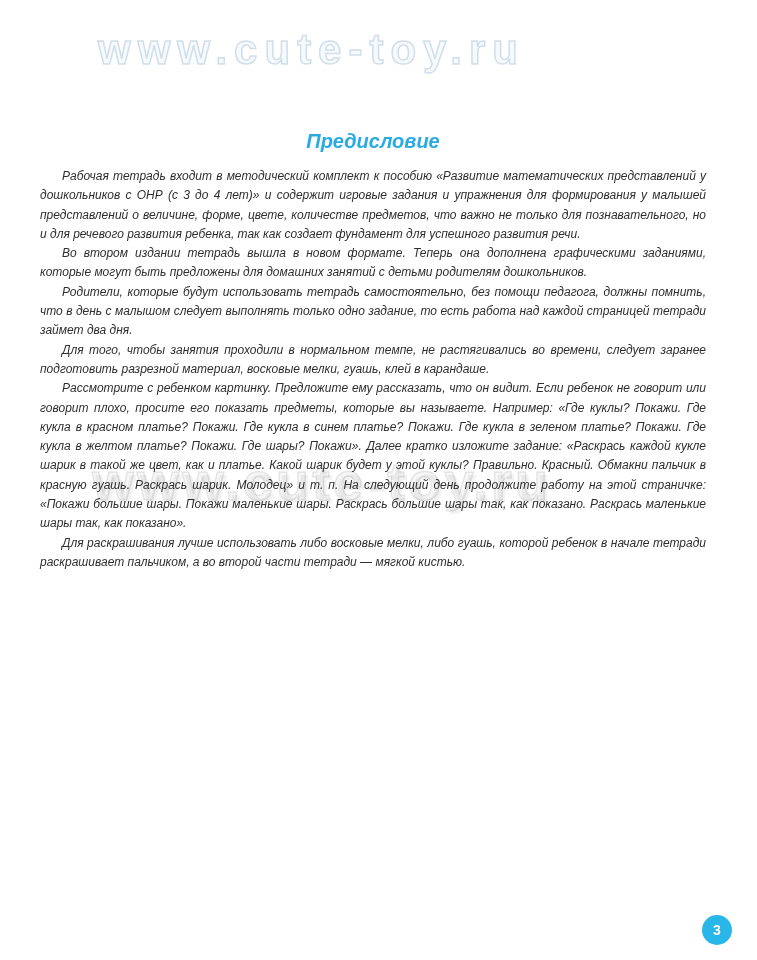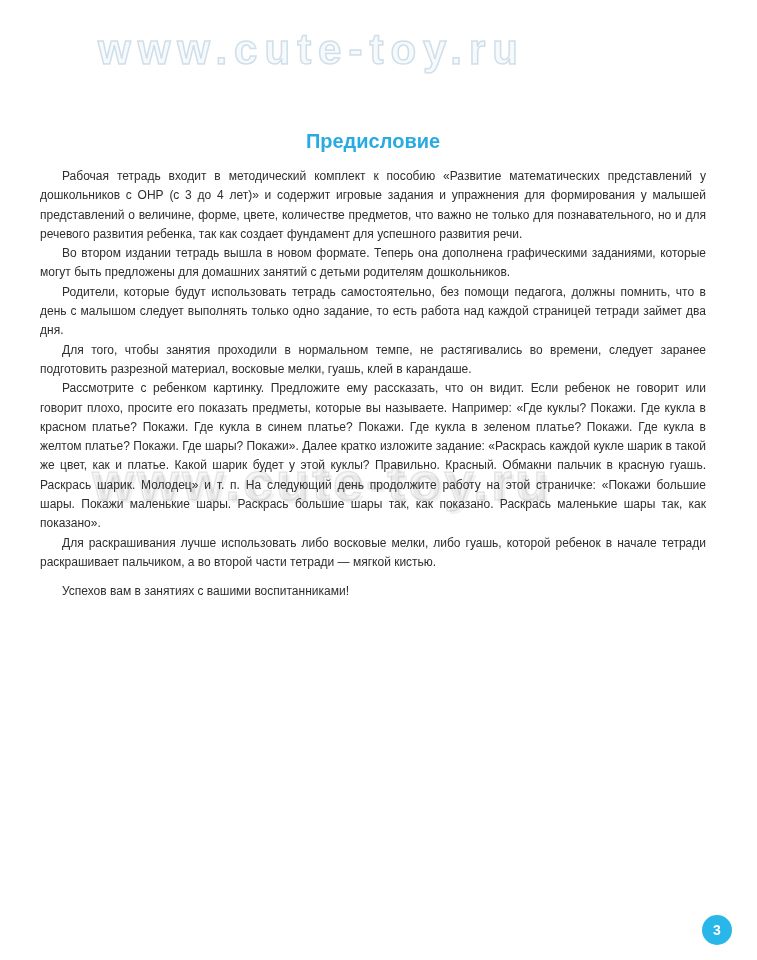--- a/index.html
+++ b/index.html
@@ -38,20 +38,21 @@
     font-size: 54px;
     letter-spacing: 3px;
     color: rgba(0, 0, 0, 0.035);
     -webkit-text-stroke: 1.5px rgba(0, 0, 0, 0.09);
     text-shadow: 3px 3px 0 rgba(0, 0, 0, 0.05);
   }
   .content {
     position: relative;
     z-index: 1;
     padding: 130px 38px 0 40px;
+    font-style: italic;
   }
   h1.title {
     margin: 0 0 14px 0;
     text-align: center;
     font-size: 20px;
     font-weight: bold;
     color: #29abe2;
   }
   .body-text p {
     margin: 0;
@@ -92,19 +93,18 @@
   <div class="content">
     <h1 class="title">Предисловие</h1>
 
     <div class="body-text">
       <p>Рабочая тетрадь входит в методический комплект к пособию «Развитие математических представлений у дошкольников с ОНР (с 3 до 4 лет)» и содержит игровые задания и упражнения для формирования у малышей представлений о величине, форме, цвете, количестве предметов, что важно не только для познавательного, но и для речевого развития ребенка, так как создает фундамент для успешного развития речи.</p>
       <p>Во втором издании тетрадь вышла в новом формате. Теперь она дополнена графическими заданиями, которые могут быть предложены для домашних занятий с детьми родителям дошкольников.</p>
       <p>Родители, которые будут использовать тетрадь самостоятельно, без помощи педагога, должны помнить, что в день с малышом следует выполнять только одно задание, то есть работа над каждой страницей тетради займет два дня.</p>
       <p>Для того, чтобы занятия проходили в нормальном темпе, не растягивались во времени, следует заранее подготовить разрезной материал, восковые мелки, гуашь, клей в карандаше.</p>
       <p>Рассмотрите с ребенком картинку. Предложите ему рассказать, что он видит. Если ребенок не говорит или говорит плохо, просите его показать предметы, которые вы называете. Например: «Где куклы? Покажи. Где кукла в красном платье? Покажи. Где кукла в синем платье? Покажи. Где кукла в зеленом платье? Покажи. Где кукла в желтом платье? Покажи. Где шары? Покажи». Далее кратко изложите задание: «Раскрась каждой кукле шарик в такой же цвет, как и платье. Какой шарик будет у этой куклы? Правильно. Красный. Обмакни пальчик в красную гуашь. Раскрась шарик. Молодец» и т. п. На следующий день продолжите работу на этой страничке: «Покажи большие шары. Покажи маленькие шары. Раскрась большие шары так, как показано. Раскрась маленькие шары так, как показано».</p>
       <p>Для раскрашивания лучше использовать либо восковые мелки, либо гуашь, которой ребенок в начале тетради раскрашивает пальчиком, а во второй части тетради — мягкой кистью.</p>
-      <p class="closing">Успехов вам в занятиях с вашими воспитанниками!</p>
     </div>
   </div>
 
   <div class="page-badge">3</div>
 
 </div>
 
 </body></html>

